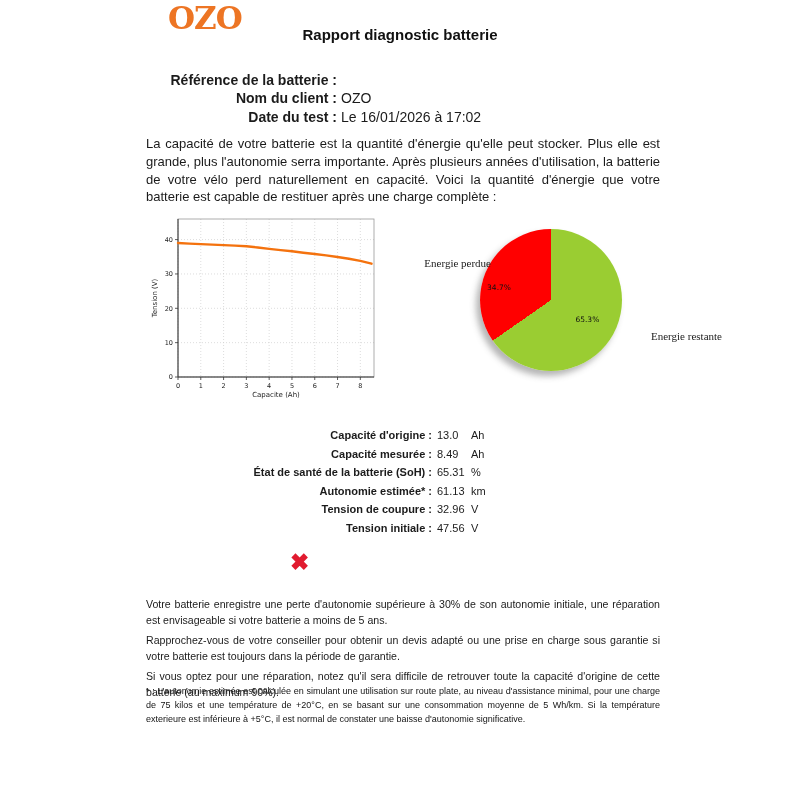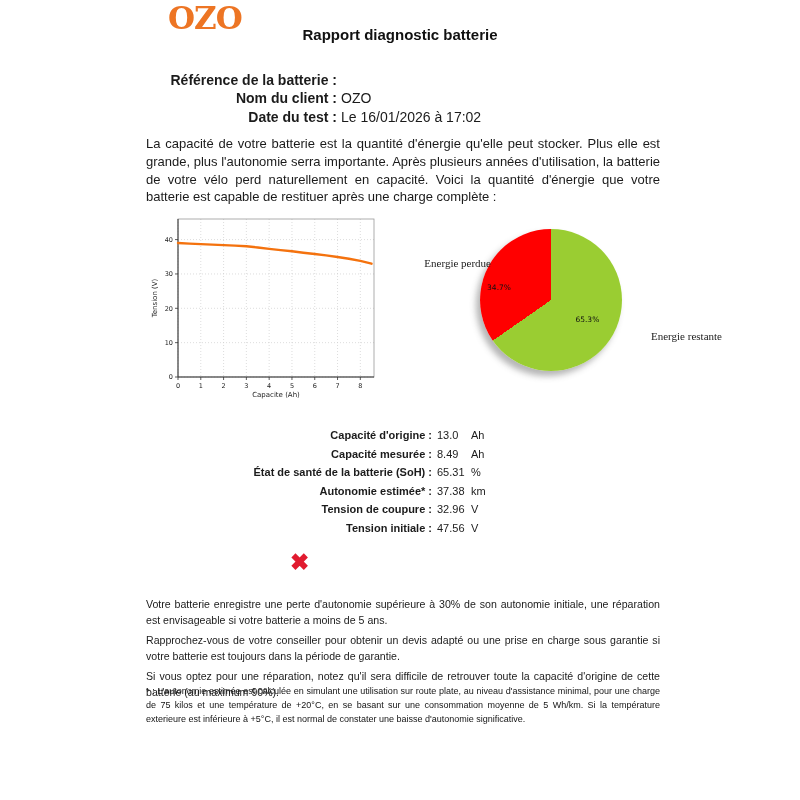--- a/index.html
+++ b/index.html
@@ -163,21 +163,21 @@
       <span class="m-value">8.49</span>
       <span class="m-unit">Ah</span>
     </div>
     <div class="m-row">
       <span class="m-label">État de santé de la batterie (SoH) :</span>
       <span class="m-value">65.31</span>
       <span class="m-unit">%</span>
     </div>
     <div class="m-row">
       <span class="m-label">Autonomie estimée* :</span>
-      <span class="m-value">37.38</span>
+      <span class="m-value">61.13</span>
       <span class="m-unit">km</span>
     </div>
     <div class="m-row">
       <span class="m-label">Tension de coupure :</span>
       <span class="m-value">32.96</span>
       <span class="m-unit">V</span>
     </div>
     <div class="m-row">
       <span class="m-label">Tension initiale :</span>
       <span class="m-value">47.56</span>

